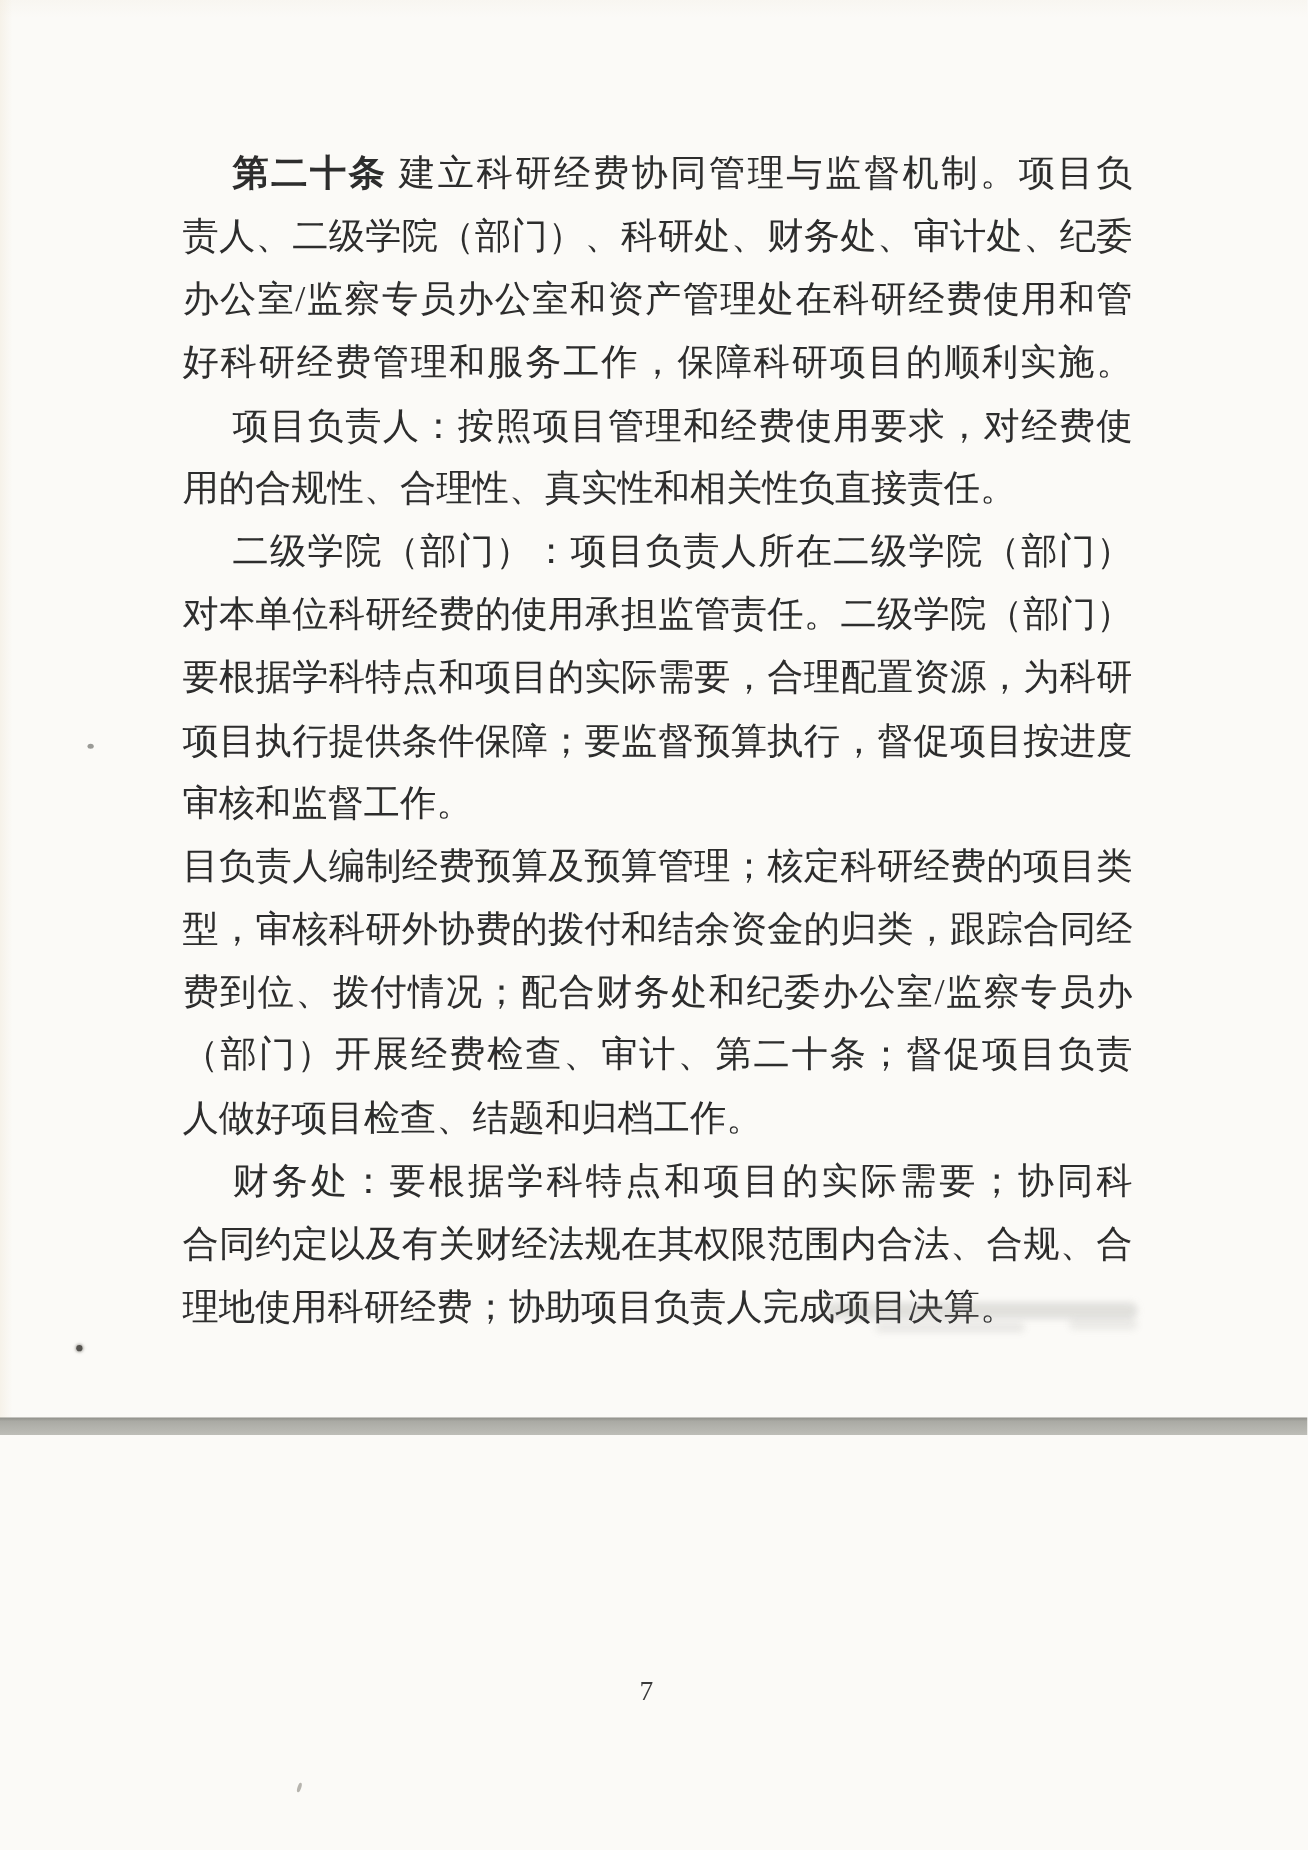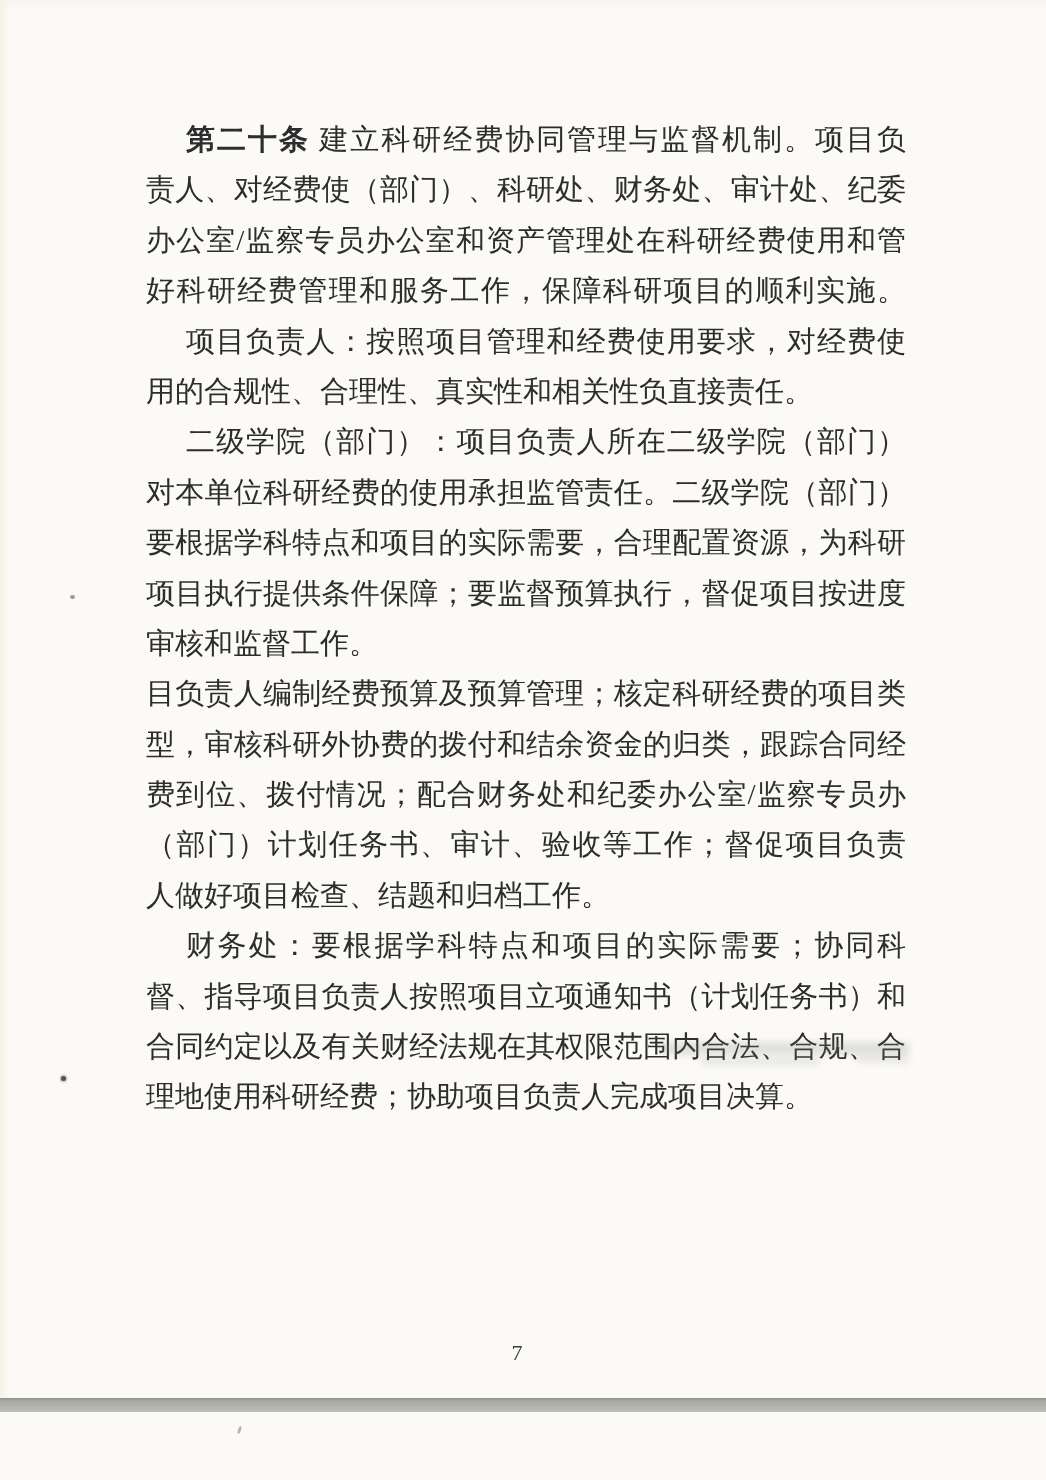--- a/index.html
+++ b/index.html
@@ -9,21 +9,21 @@
   body {
     width: 1046px;
     height: 1480px;
     overflow: hidden;
     background: #fbfaf7;
     font-family: "Liberation Serif", serif;
   }
   .page {
     position: relative;
     width: 1046px;
-    height: 1412px;
+    height: 1148px;
     background:
       linear-gradient(90deg, rgba(242,235,222,0.55) 0px, rgba(251,250,247,0) 10px),
       linear-gradient(180deg, rgba(244,240,232,0.4) 0px, rgba(251,250,247,0) 14px),
       #fbfaf7;
   }
   .text-block {
     position: absolute;
     left: 146px;
     top: 114px;
     width: 760px;
@@ -77,37 +77,36 @@
   .s2 { left: 61px;  top: 1076px; width: 5px; height: 5px; background: #55534f; box-shadow: 0 0 2px 1px rgba(120,118,112,.5); }
   .s3 { left: 238px; top: 1426px; width: 3px; height: 8px; background: #b6b4ae; transform: rotate(18deg); }
 </style>
 </head>
 <body>
 
 <div class="page">
 
   <div class="text-block" id="text-block">
       <div class="line fill indent"><span class="bold-head">第二十条</span> 建立科研经费协同管理与监督机制。项目负</div>
-      <div class="line fill">责人、对经费使（部门）、科研处、财务处、审计处、纪委</div>
+      <div class="line fill">责人、二级学院（部门）、科研处、财务处、审计处、纪委</div>
       <div class="line fill">办公室/监察专员办公室和资产管理处在科研经费使用和管</div>
       <div class="line fill">好科研经费管理和服务工作，保障科研项目的顺利实施。</div>
       <div class="line fill indent">项目负责人：按照项目管理和经费使用要求，对经费使</div>
       <div class="line">用的合规性、合理性、真实性和相关性负直接责任。</div>
       <div class="line fill indent">二级学院（部门）：项目负责人所在二级学院（部门）</div>
       <div class="line fill">对本单位科研经费的使用承担监管责任。二级学院（部门）</div>
       <div class="line fill">要根据学科特点和项目的实际需要，合理配置资源，为科研</div>
       <div class="line fill">项目执行提供条件保障；要监督预算执行，督促项目按进度</div>
       <div class="line">审核和监督工作。</div>
       <div class="line fill">目负责人编制经费预算及预算管理；核定科研经费的项目类</div>
       <div class="line fill">型，审核科研外协费的拨付和结余资金的归类，跟踪合同经</div>
       <div class="line fill">费到位、拨付情况；配合财务处和纪委办公室/监察专员办</div>
-      <div class="line fill">（部门）计划任务书、审计、验收等工作；督促项目负责</div>
+      <div class="line fill">（部门）开展经费检查、审计、第二十条；督促项目负责</div>
       <div class="line">人做好项目检查、结题和归档工作。</div>
       <div class="line fill indent">财务处：要根据学科特点和项目的实际需要；协同科</div>
-      <div class="line fill">督、指导项目负责人按照项目立项通知书（计划任务书）和</div>
       <div class="line fill">合同约定以及有关财经法规在其权限范围内合法、合规、合</div>
       <div class="line">理地使用科研经费；协助项目负责人完成项目决算。</div>
     </div>
 
   <div class="page-number">7</div>
 
   <div class="ghost g1"></div>
   <div class="ghost g2"></div>
   <div class="ghost g3"></div>
 

